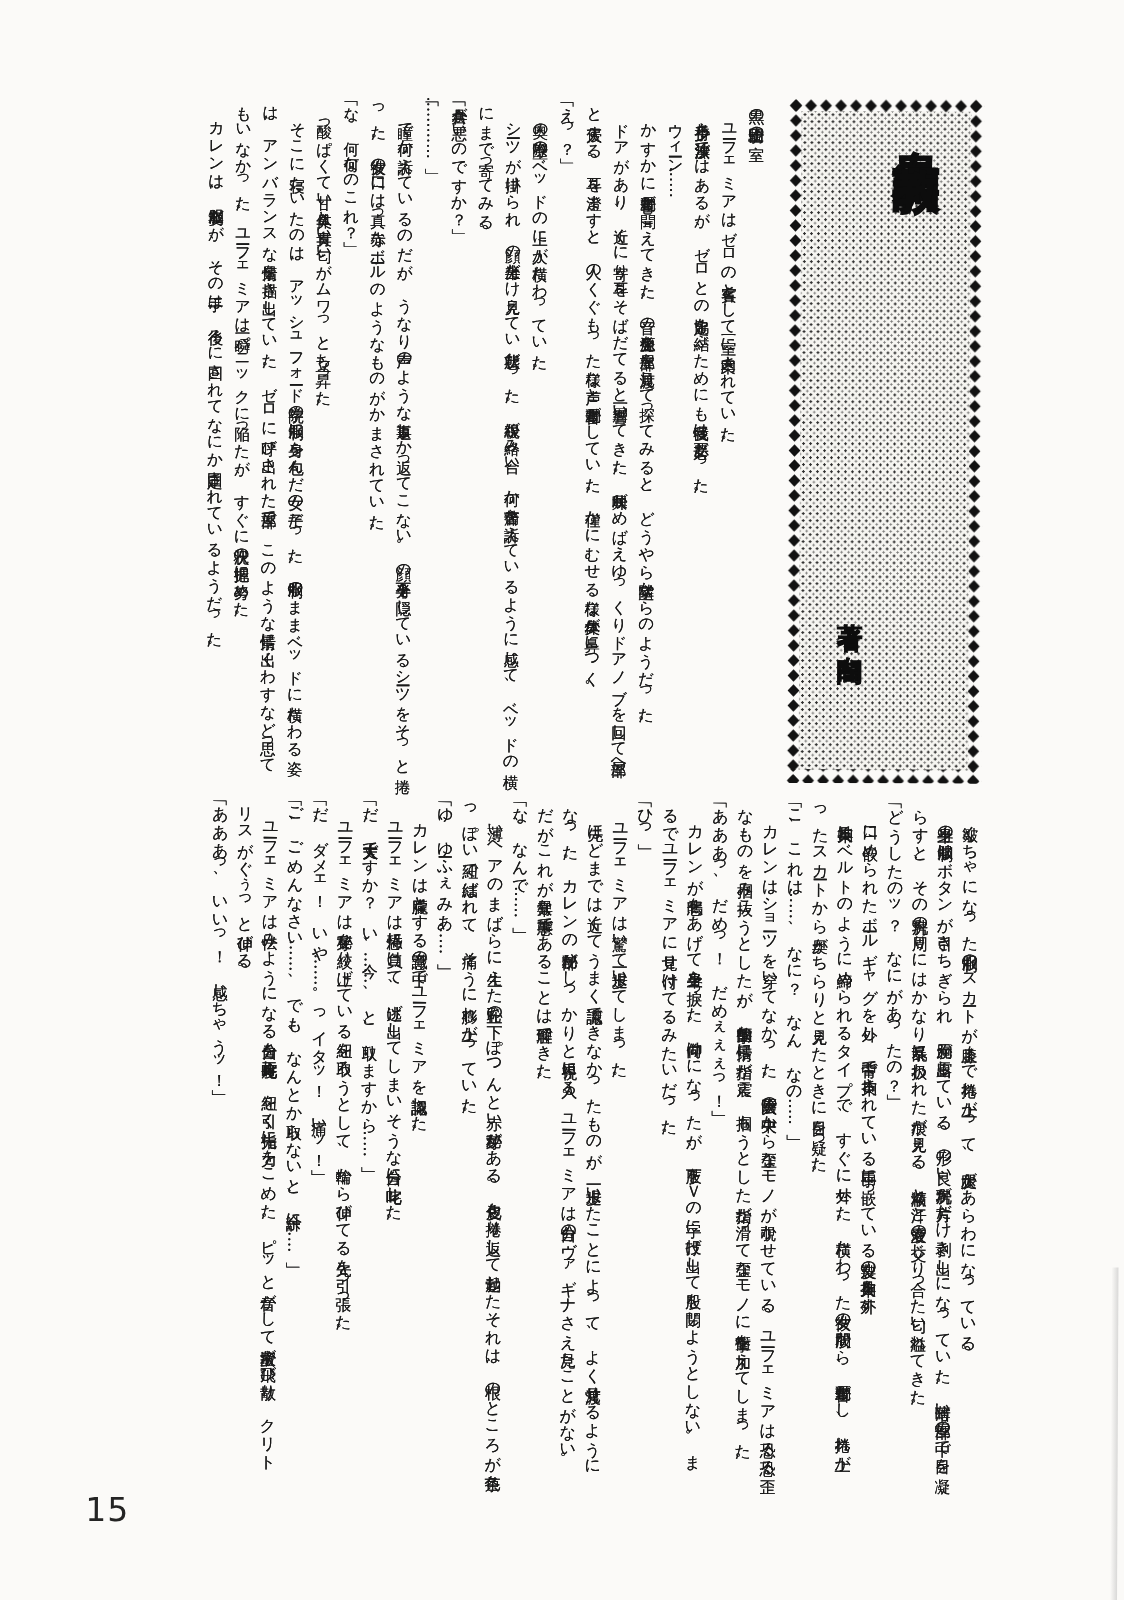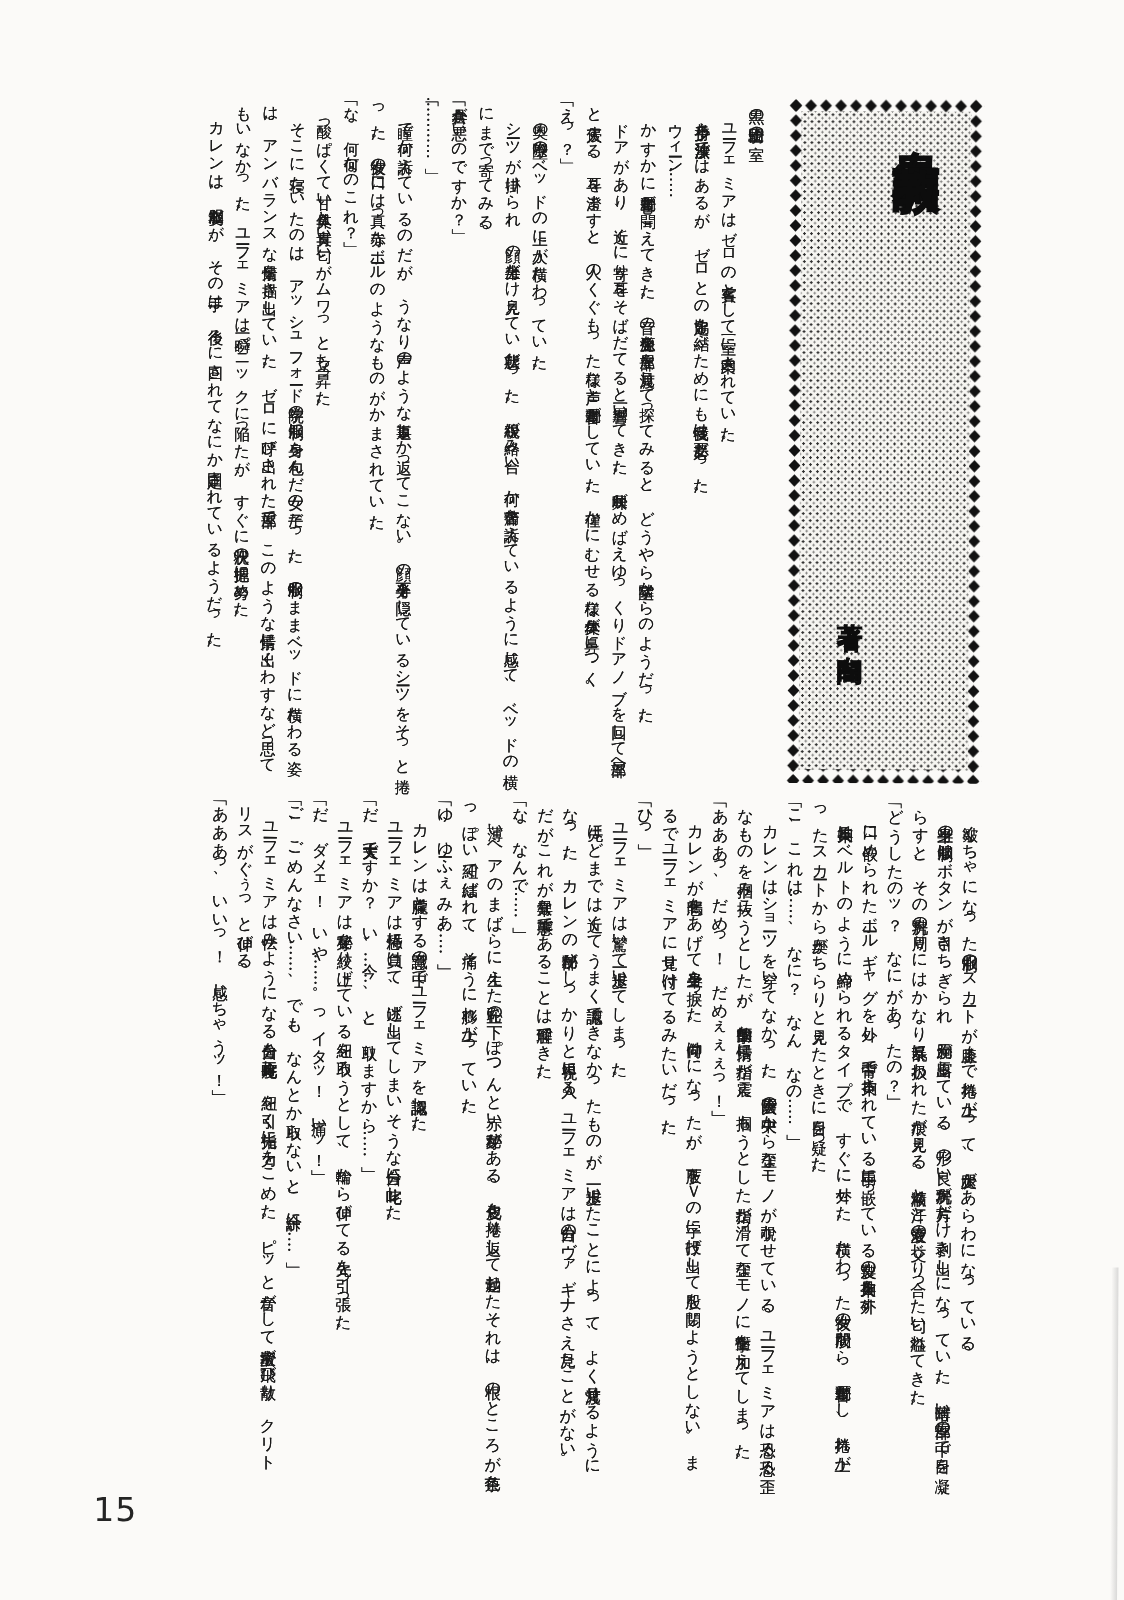--- a/index.html
+++ b/index.html
@@ -57,21 +57,21 @@
     top:97px;right:354px;height:672px;
     font-size:15.6px;line-height:27px;
   }
   .text-block.bottom{
     top:797px;right:137px;height:670px;
     font-size:16px;line-height:25px;
   }
 
   
   .page-number{
-    position:absolute;left:100px;top:1492px;
+    position:absolute;left:92px;top:1492px;
     font-family:"DejaVu Sans","Liberation Sans",sans-serif;
     font-size:33px;color:#242424;letter-spacing:1px;
   }
 
   
   .scan-streak{
     position:absolute;right:0;top:1265px;width:7px;height:335px;
     background:linear-gradient(to left,#bdbdbd,rgba(189,189,189,0));
     opacity:.55;
   }

